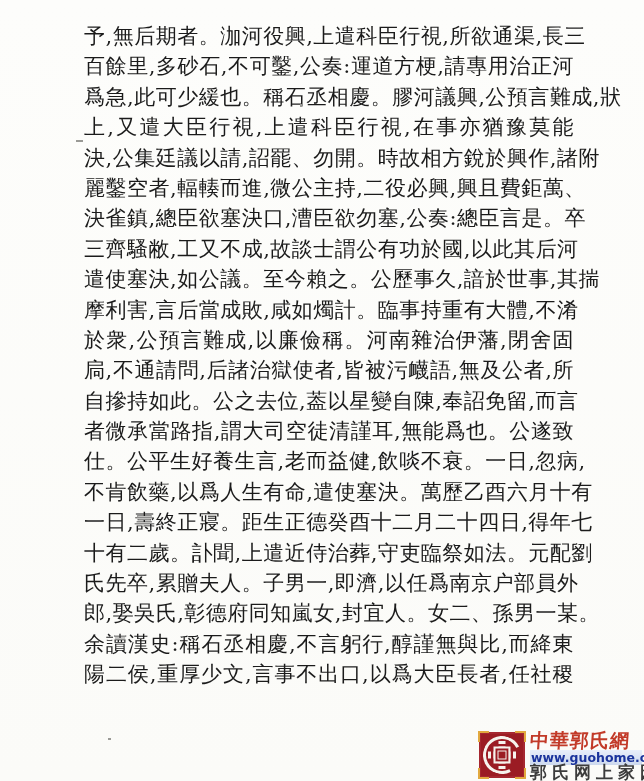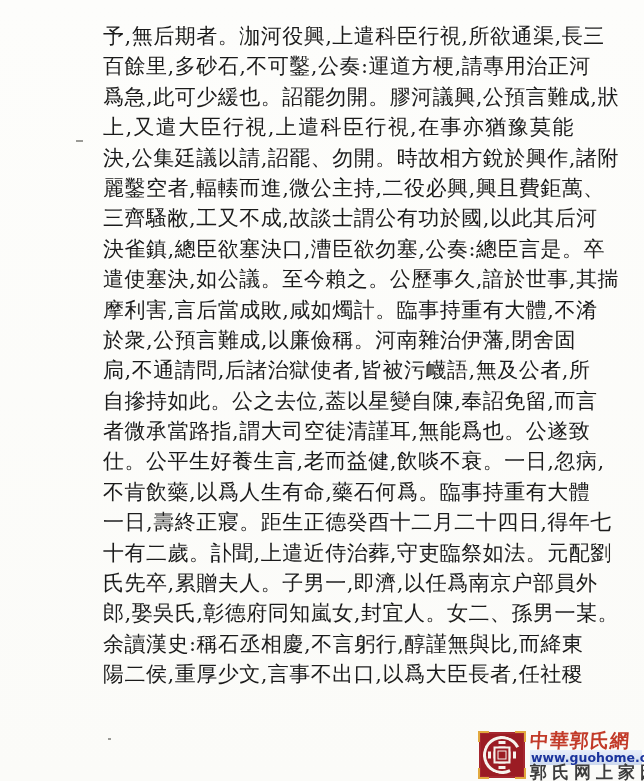--- a/index.html
+++ b/index.html
@@ -22,21 +22,20 @@
   .line{
     height:30.4px;
     line-height:30.4px;
     font-size:21px;
     white-space:nowrap;
     text-align:justify;
     text-align-last:justify;
     text-justify:inter-character;
     letter-spacing:0.5px;
     font-weight:500;
-    margin-left:19px;
     -webkit-font-smoothing:none;
   }
   
   .artifact{position:absolute;background:#9a9a96;}
   .artifact.dash{left:76px;top:140px;width:7px;height:2px;}
   .artifact.dot1{left:300px;top:104px;width:2px;height:3px;}
   .artifact.dot2{left:108px;top:738px;width:3px;height:2px;}
 
   
   .watermark{
@@ -121,34 +120,34 @@
   }
 </style>
 </head>
 <body>
 
 <div class="page">
 
   <div class="text-block">
       <div class="line">予,無后期者。泇河役興,上遣科臣行視,所欲通渠,長三</div>
       <div class="line">百餘里,多砂石,不可鑿,公奏:運道方梗,請專用治正河</div>
-      <div class="line">爲急,此可少緩也。詔罷勿開。膠河議興,公預言難成,狀</div>
+      <div class="line">爲急,此可少緩也。稱石丞相慶。膠河議興,公預言難成,狀</div>
       <div class="line">上,又遣大臣行視,上遣科臣行視,在事亦猶豫莫能</div>
       <div class="line">決,公集廷議以請,詔罷、勿開。時故相方銳於興作,諸附</div>
       <div class="line">麗鑿空者,輻輳而進,微公主持,二役必興,興且費鉅萬、</div>
+      <div class="line">決雀鎮,總臣欲塞決口,漕臣欲勿塞,公奏:總臣言是。卒</div>
       <div class="line">三齊騷敝,工又不成,故談士謂公有功於國,以此其后河</div>
-      <div class="line">決雀鎮,總臣欲塞決口,漕臣欲勿塞,公奏:總臣言是。卒</div>
       <div class="line">遣使塞決,如公議。至今賴之。公歷事久,諳於世事,其揣</div>
       <div class="line">摩利害,言后當成敗,咸如燭計。臨事持重有大體,不淆</div>
       <div class="line">於衆,公預言難成,以廉儉稱。河南雜治伊藩,閉舍固</div>
       <div class="line">扃,不通請問,后諸治獄使者,皆被污衊語,無及公者,所</div>
       <div class="line">自摻持如此。公之去位,葢以星變自陳,奉詔免留,而言</div>
       <div class="line">者微承當路指,謂大司空徒清謹耳,無能爲也。公遂致</div>
       <div class="line">仕。公平生好養生言,老而益健,飲啖不衰。一日,忽病,</div>
-      <div class="line">不肯飲藥,以爲人生有命,藥石何爲。臨事持重有大體</div>
+      <div class="line">不肯飲藥,以爲人生有命,遣使塞決。萬歷乙酉六月十有</div>
       <div class="line">一日,壽終正寢。距生正德癸酉十二月二十四日,得年七</div>
       <div class="line">十有二歲。訃聞,上遣近侍治葬,守吏臨祭如法。元配劉</div>
       <div class="line">氏先卒,累贈夫人。子男一,即濟,以任爲南京户部員外</div>
       <div class="line">郎,娶吳氏,彰德府同知嵐女,封宜人。女二、孫男一某。</div>
       <div class="line">余讀漢史:稱石丞相慶,不言躬行,醇謹無與比,而絳東</div>
       <div class="line">陽二侯,重厚少文,言事不出口,以爲大臣長者,任社稷</div>
     </div>
 
   <div class="artifact dash"></div>
   <div class="artifact dot1"></div>

